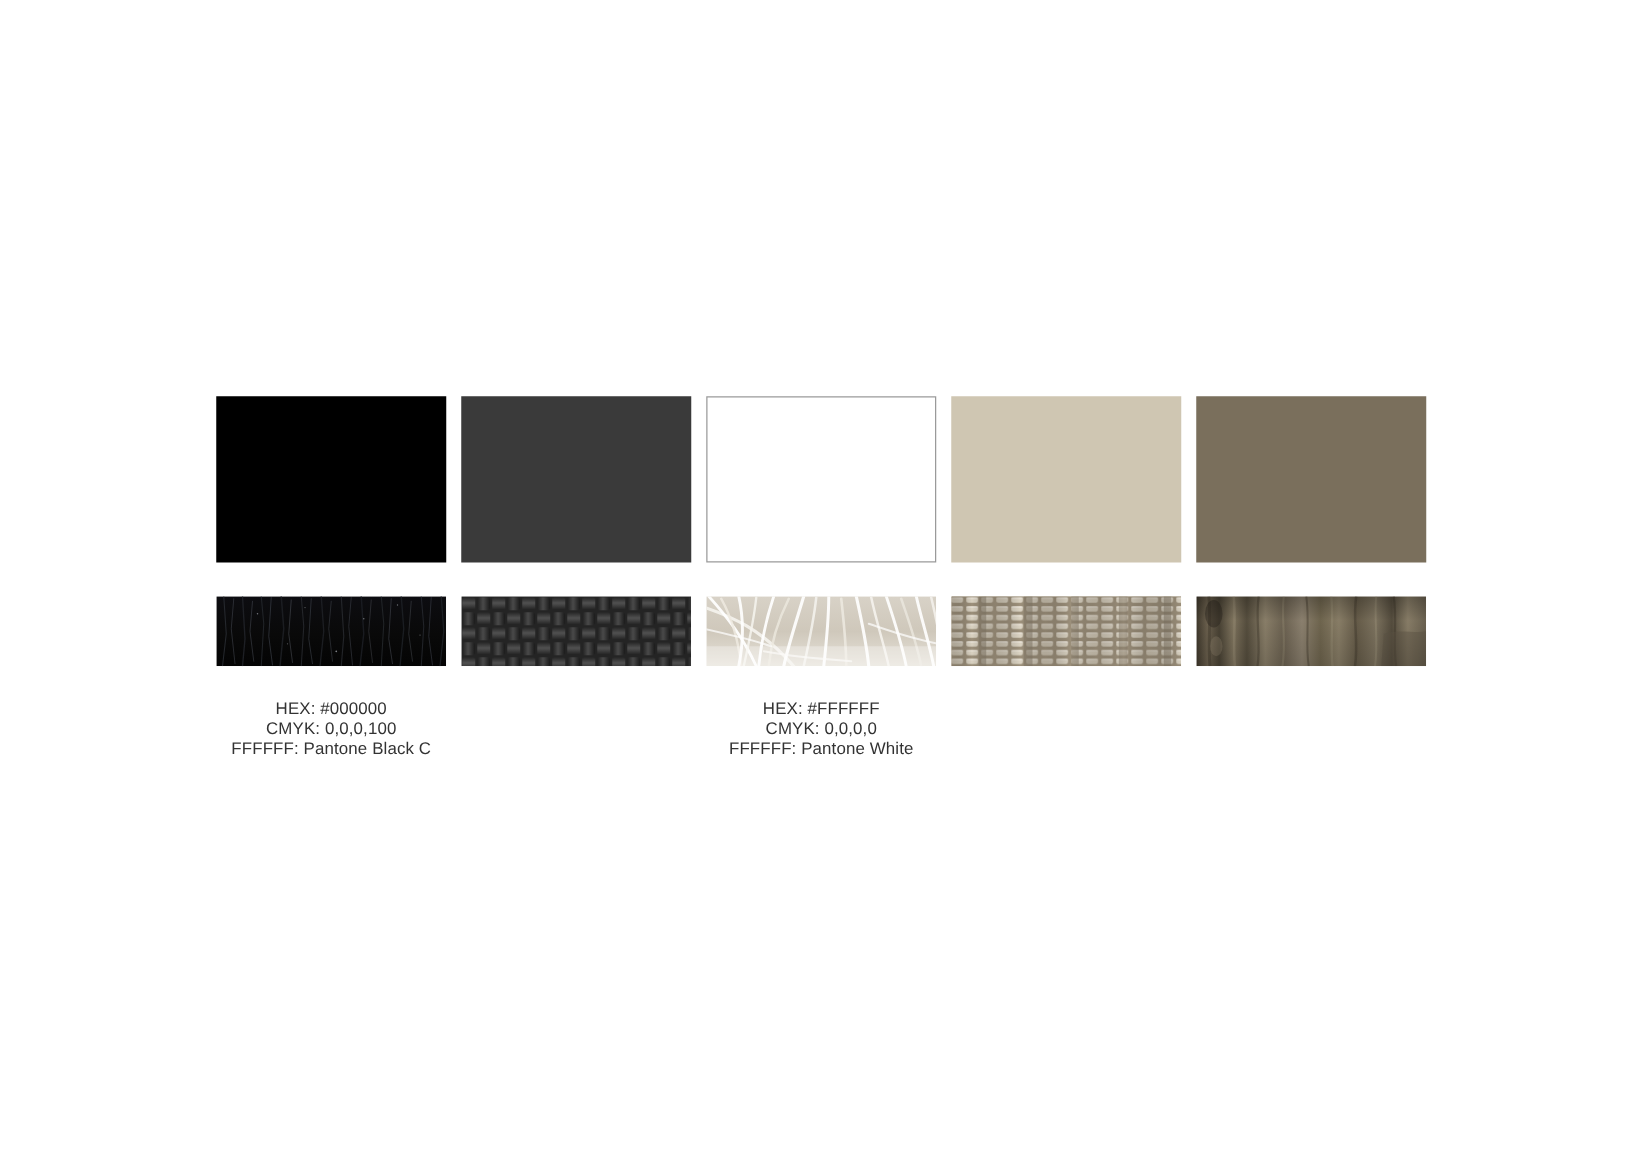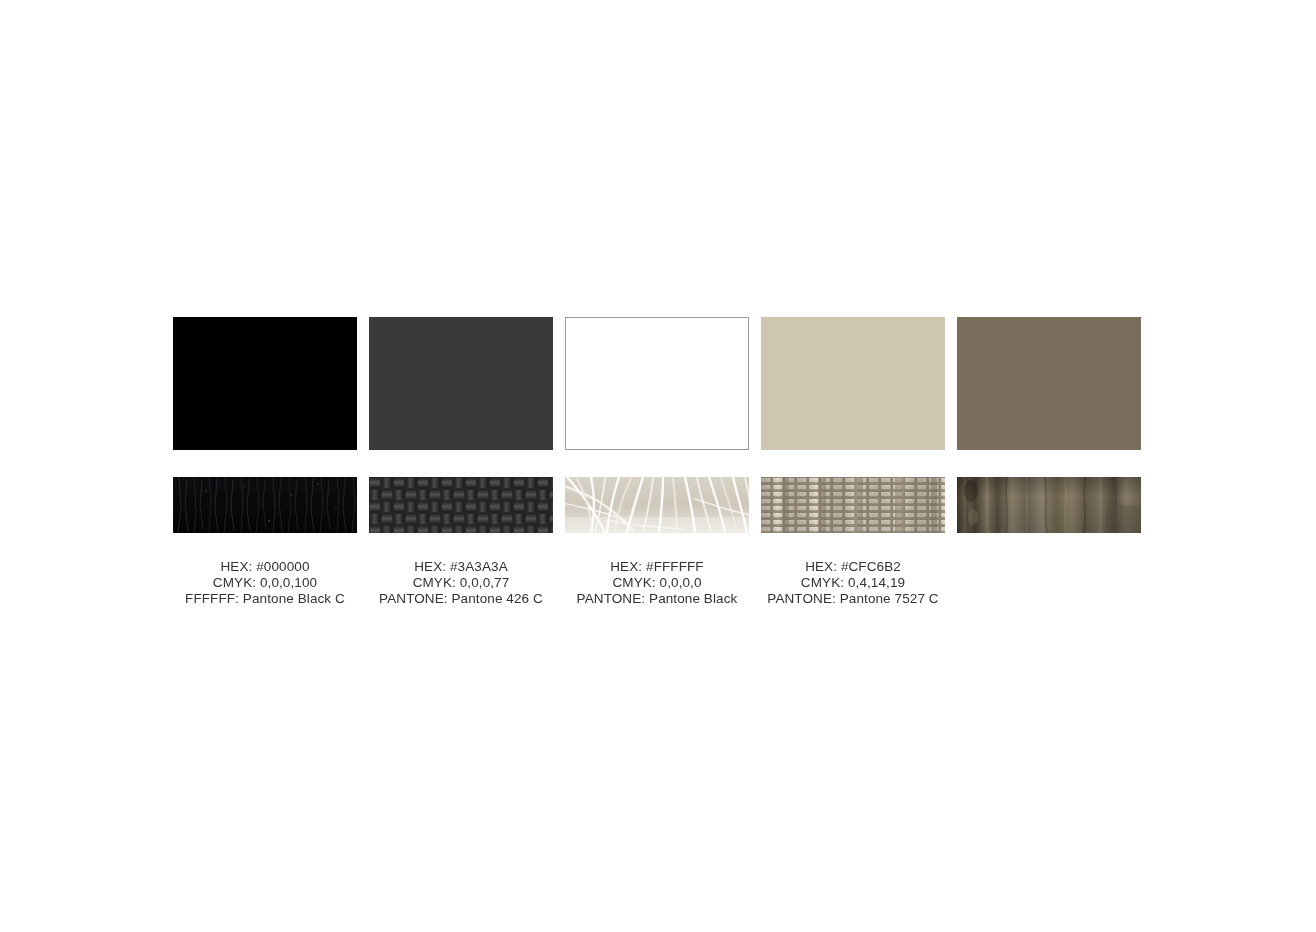--- a/index.html
+++ b/index.html
@@ -148,25 +148,20 @@
             <rect x="0.8" y="0.8" width="10.4" height="10.4" rx="2.2" fill="url(#wvH)"></rect>
             <rect x="12.8" y="0.8" width="10.4" height="10.4" rx="2.2" fill="url(#wvV)"></rect>
             <rect x="0.8" y="12.8" width="10.4" height="10.4" rx="2.2" fill="url(#wvV)"></rect>
             <rect x="12.8" y="12.8" width="10.4" height="10.4" rx="2.2" fill="url(#wvH)"></rect>
           </pattern>
         </defs>
         <rect width="184" height="56" fill="url(#basket)"></rect>
         <rect width="184" height="56" fill="#000" opacity="0.12"></rect>
       </svg>
     </div>
-    <div class="caption">
-      <span class="line">HEX: #3A3A3A</span>
-      <span class="line">CMYK: 0,0,0,77</span>
-      <span class="line">PANTONE: Pantone 426 C</span>
-    </div>
   </div>
 
   <div class="swatch-column">
     <div class="color-chip bordered" style="background:#FFFFFF"></div>
     <div class="texture-strip">
       <svg viewBox="0 0 184 56" preserveAspectRatio="none">
         <defs>
           <linearGradient id="strawBg" x1="0" y1="0" x2="0" y2="1">
             <stop offset="0%" stop-color="#d8d2c7"></stop>
             <stop offset="50%" stop-color="#cfc8bb"></stop>
@@ -195,21 +190,21 @@
           <path d="M-2 26 C 16 30, 34 34, 52 40" stroke="#ffffff" stroke-width="1.6" opacity="0.7"></path>
           <path d="M130 22 C 148 28, 164 34, 186 38" stroke="#ffffff" stroke-width="1.6" opacity="0.7"></path>
           <path d="M46 44 C 66 48, 90 50, 116 52" stroke="#fbfaf7" stroke-width="1.5" opacity="0.7"></path>
         </g>
         <rect y="40" width="184" height="16" fill="#ffffff" opacity="0.3"></rect>
       </svg>
     </div>
     <div class="caption">
       <span class="line">HEX: #FFFFFF</span>
       <span class="line">CMYK: 0,0,0,0</span>
-      <span class="line">PANTONE: Pantone Black</span>
+      <span class="line">FFFFFF: Pantone White</span>
     </div>
   </div>
 
   <div class="swatch-column">
     <div class="color-chip" style="background:#CFC6B2"></div>
     <div class="texture-strip">
       <svg viewBox="0 0 184 56" preserveAspectRatio="none">
         <defs>
           <pattern id="rattan" width="12" height="7" patternUnits="userSpaceOnUse">
             <rect width="12" height="7" fill="#a49781"></rect>
@@ -234,25 +229,20 @@
         <g fill="#8d8270" opacity="0.55">
           <rect x="22" y="0" width="6" height="56"></rect>
           <rect x="58" y="0" width="7" height="56"></rect>
           <rect x="96" y="0" width="6" height="56"></rect>
           <rect x="134" y="0" width="7" height="56"></rect>
           <rect x="170" y="0" width="6" height="56"></rect>
         </g>
         <rect width="184" height="56" fill="url(#ratShade)"></rect>
       </svg>
     </div>
-    <div class="caption">
-      <span class="line">HEX: #CFC6B2</span>
-      <span class="line">CMYK: 0,4,14,19</span>
-      <span class="line">PANTONE: Pantone 7527 C</span>
-    </div>
   </div>
 
   <div class="swatch-column">
     <div class="color-chip" style="background:#7A6F5C"></div>
     <div class="texture-strip">
       <svg viewBox="0 0 184 56" preserveAspectRatio="none">
         <defs>
           <linearGradient id="drape" x1="0" y1="0" x2="1" y2="0">
             <stop offset="0%" stop-color="#3f382c"></stop>
             <stop offset="5%" stop-color="#6e6350"></stop>

